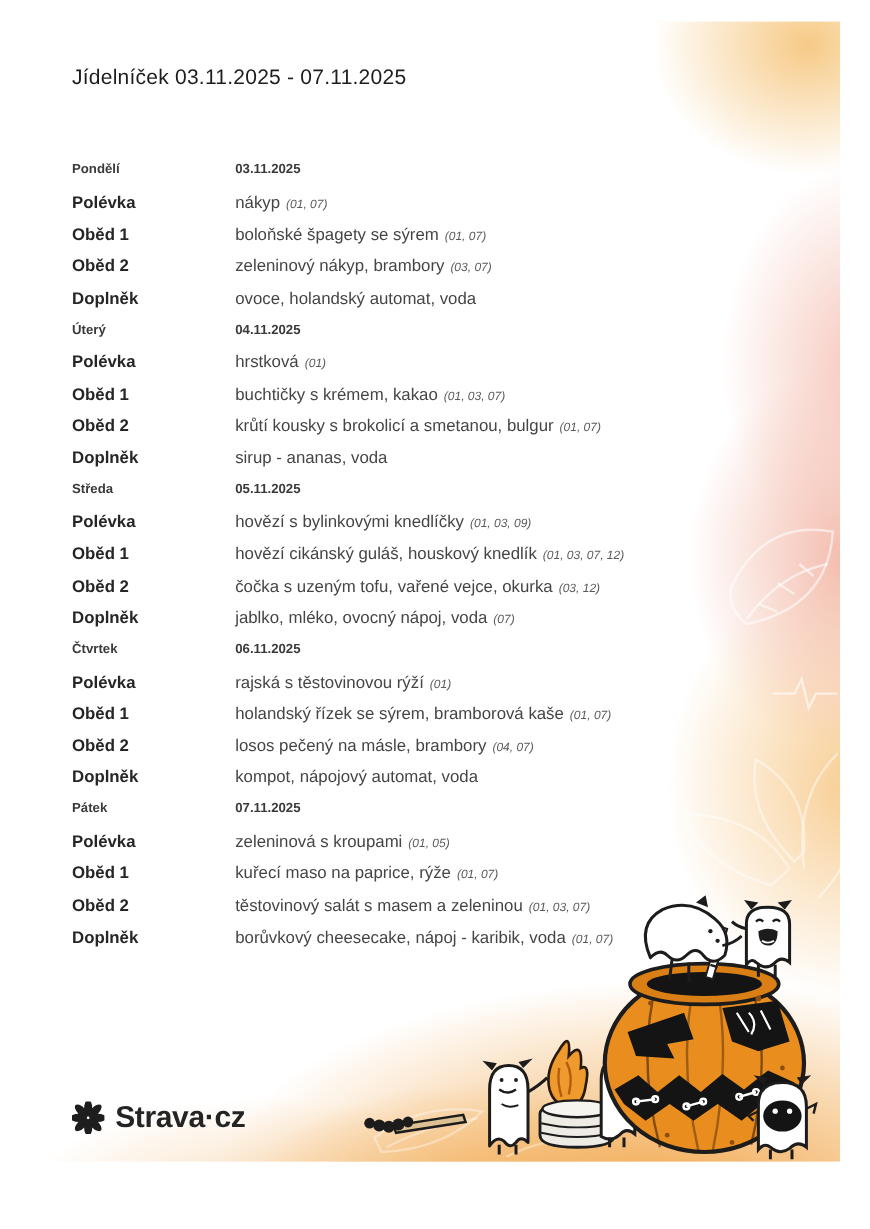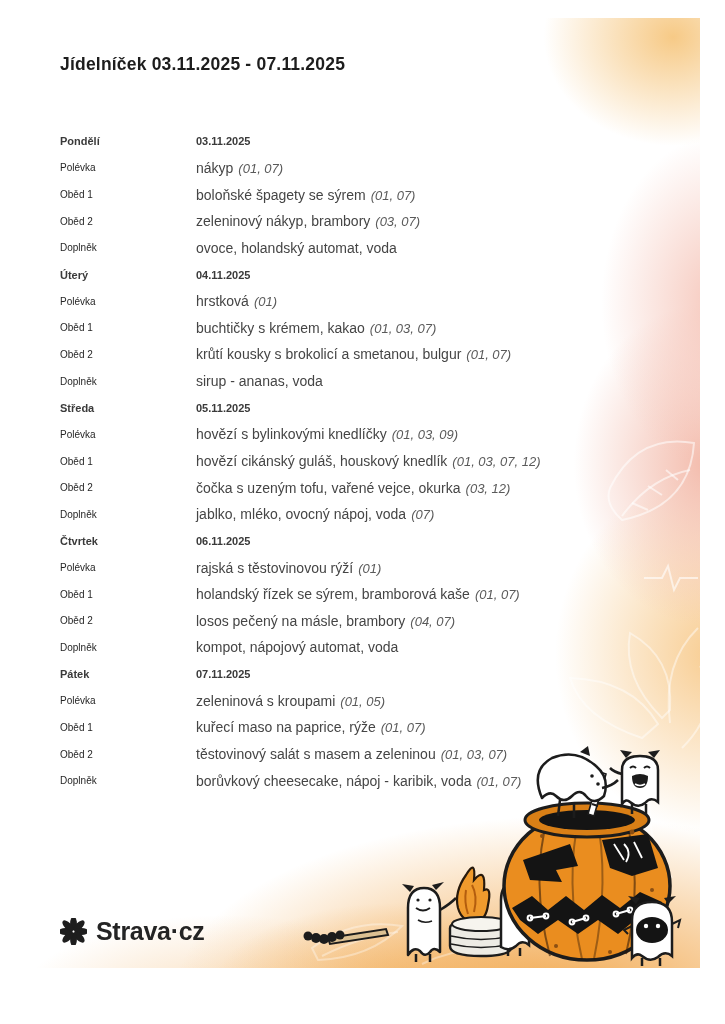--- a/index.html
+++ b/index.html
@@ -11,28 +11,28 @@
       radial-gradient(ellipse 190px 160px at 96% 2%,  rgba(246,199,128,0.95), rgba(246,199,128,0) 68%),
       radial-gradient(ellipse 170px 240px at 103% 30%, rgba(245,193,180,0.90), rgba(245,193,180,0) 70%),
       radial-gradient(ellipse 190px 230px at 101% 47%, rgba(242,181,164,0.92), rgba(242,181,164,0) 70%),
       radial-gradient(ellipse 220px 250px at 102% 67%, rgba(247,199,133,0.90), rgba(247,199,133,0) 72%),
       radial-gradient(ellipse 520px 240px at 80% 103%, rgba(241,164,70,0.95), rgba(241,164,70,0) 75%),
       radial-gradient(ellipse 300px 130px at 30% 104%, rgba(246,205,155,0.70), rgba(246,205,155,0) 70%),
       radial-gradient(ellipse 260px 130px at 55% 103%, rgba(243,183,105,0.80), rgba(243,183,105,0) 72%),
       #ffffff;}
   .deco{position:absolute;left:0;top:0;pointer-events:none;}
   
-  .title{position:absolute;left:38px;top:36px;font-size:17.5px;font-weight:bold;
+  .title{position:absolute;left:38px;top:36px;font-size:17.5px;font-weight:normal;
          color:#1d1d1d;letter-spacing:0.2px;white-space:nowrap;}
   
   .menu{position:absolute;left:38px;top:110px;width:560px;}
   .mrow{display:flex;align-items:center;height:26.65px;white-space:nowrap;gap:48px;}
-  .lab{width:88px;flex:0 0 88px;font-size:10px;font-weight:normal;color:#262626;}
+  .lab{width:88px;flex:0 0 88px;font-size:14px;font-weight:bold;color:#262626;}
   .val{font-size:14px;color:#454545;}
-  .alg{font-size:13px;color:#5a5a5a;margin-left:5px;}
+  .alg{font-size:10px;color:#5a5a5a;margin-left:5px;}
   .dlab{width:88px;flex:0 0 88px;font-size:11px;font-weight:bold;color:#3a3a3a;}
   .dval{font-size:11px;font-weight:bold;color:#3a3a3a;}
   
   .brand{position:absolute;left:38px;top:899px;display:flex;align-items:center;gap:9px;}
   .brand-text{font-size:25px;font-weight:800;color:#242424;letter-spacing:-0.3px;}
 </style>
 </head>
 <body>
 
 <div class="canvas">

